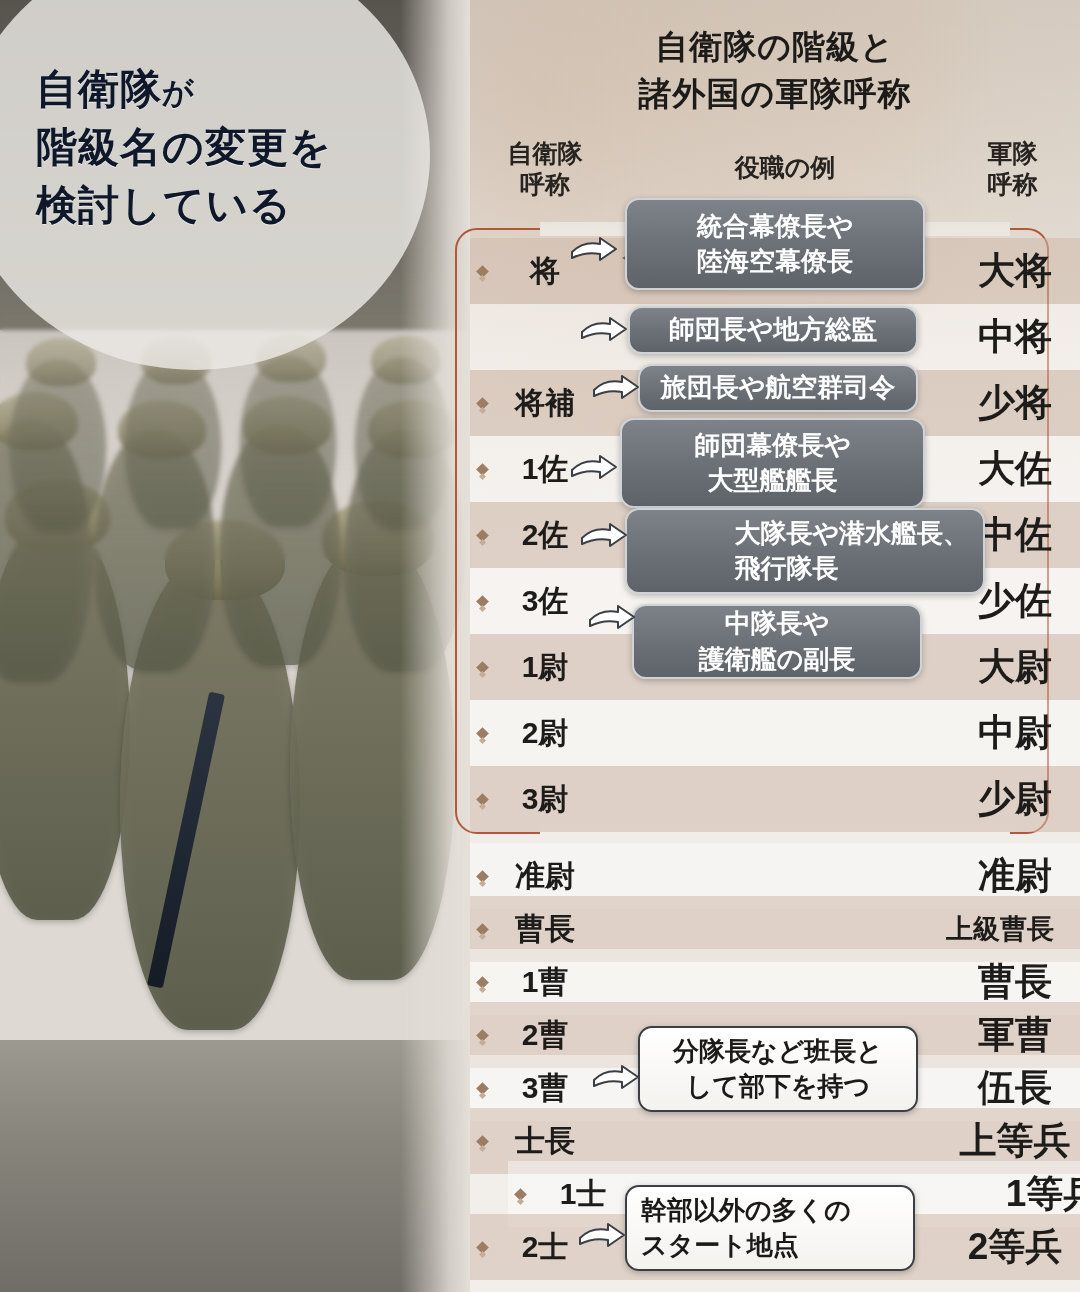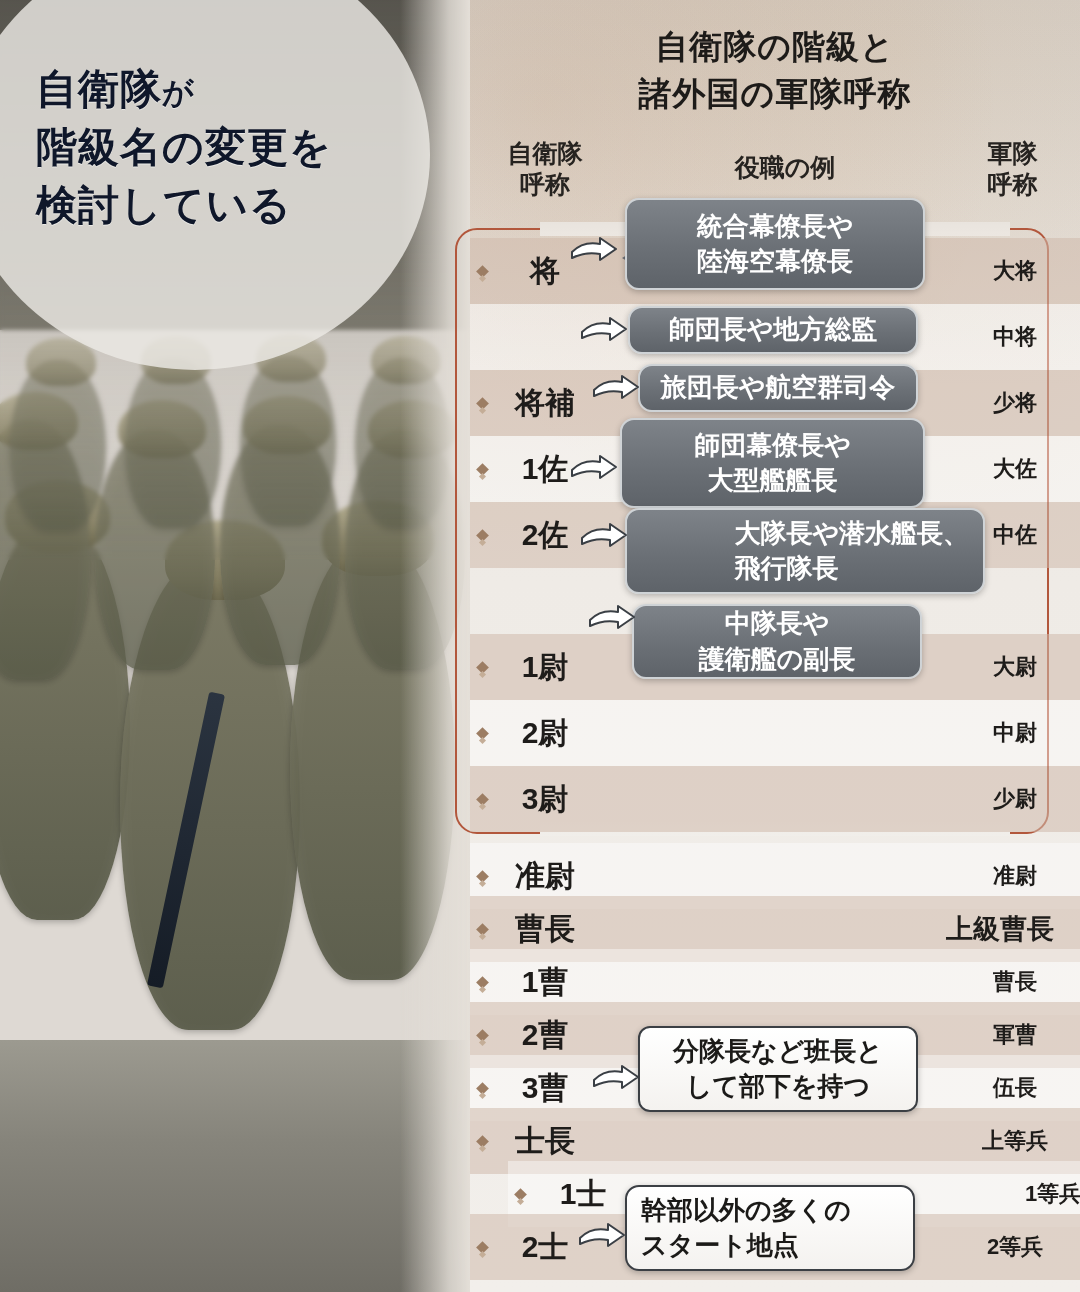--- a/index.html
+++ b/index.html
@@ -184,21 +184,21 @@
     left: 7px; top: 7px;
     width: 5px; height: 5px;
     background: #c4ad97;
     transform: rotate(0deg);
   }
   .mil-name {
     position: absolute;
     right: 0; top: 0;
     width: 130px; height: 66px;
     display: flex; align-items: center; justify-content: center;
-    font-size: 22px;
+    font-size: 37px;
     font-weight: bold;
     color: #1e1c1a;
     z-index: 3;
   }
   .mil-name.wide { width: 160px; font-size: 27px; }
 
   
   .callout {
     position: absolute;
     z-index: 6;
@@ -339,20 +339,26 @@
       <div class="mil-name">大佐</div>
     </div>
 
     <div class="row" style="top:502px;">
       <div class="stripe stripe-a"></div>
       <div class="diamond"></div>
       <div class="jsdf-name">2佐</div>
       <div class="mil-name">中佐</div>
     </div>
 
+    <div class="row" style="top:568px;">
+      <div class="stripe stripe-b"></div>
+      <div class="diamond"></div>
+      <div class="jsdf-name">3佐</div>
+      <div class="mil-name">少佐</div>
+    </div>
 
     <div class="row" style="top:634px;">
       <div class="stripe stripe-a"></div>
       <div class="diamond"></div>
       <div class="jsdf-name">1尉</div>
       <div class="mil-name">大尉</div>
     </div>
 
     <div class="row" style="top:700px;">
       <div class="stripe stripe-b"></div>
@@ -489,21 +495,21 @@
         <div>中隊長や</div>
         <div>護衛艦の副長</div>
       </div>
     </div>
 
     <div class="hand" style="left:122px; top:1060px;">
       <svg viewBox="0 0 56 34" width="56" height="34" aria-hidden="true">
         <path d="M2 20 C10 12, 20 10, 30 12 L30 6 L46 17 L30 28 L30 22 C20 20, 10 22, 2 26 Z" fill="#ffffff" stroke="#3a3f45" stroke-width="2" stroke-linejoin="round"></path>
       </svg>
     </div>
-    <div class="callout light" style="left:168px; top:1026px; width:280px; height:86px;border-radius:12px;">
+    <div class="callout light" style="left:168px; top:1026px; width:280px; height:86px;">
       <div>
         <div>分隊長など班長と</div>
         <div>して部下を持つ</div>
       </div>
     </div>
 
     <div class="hand" style="left:108px; top:1218px;">
       <svg viewBox="0 0 56 34" width="56" height="34" aria-hidden="true">
         <path d="M2 20 C10 12, 20 10, 30 12 L30 6 L46 17 L30 28 L30 22 C20 20, 10 22, 2 26 Z" fill="#ffffff" stroke="#3a3f45" stroke-width="2" stroke-linejoin="round"></path>
       </svg>

